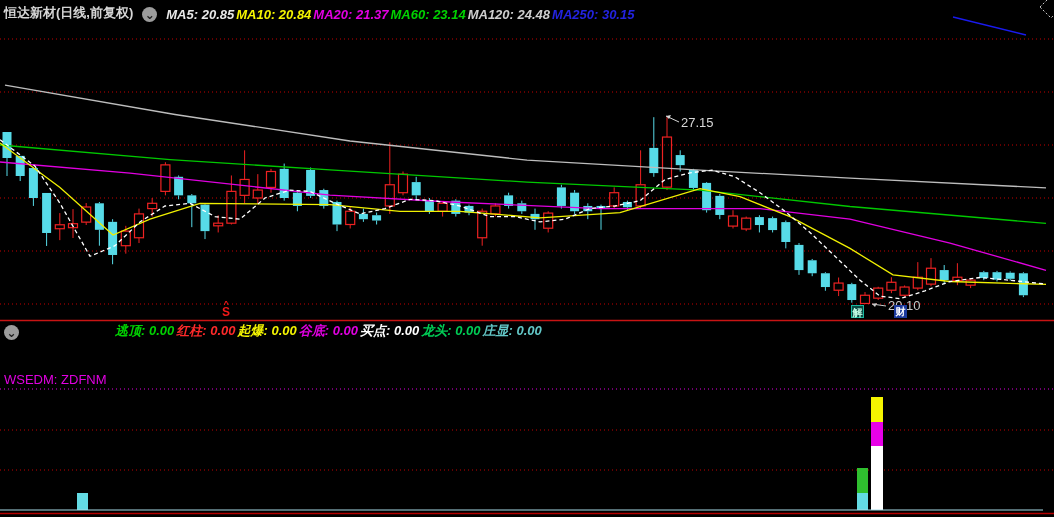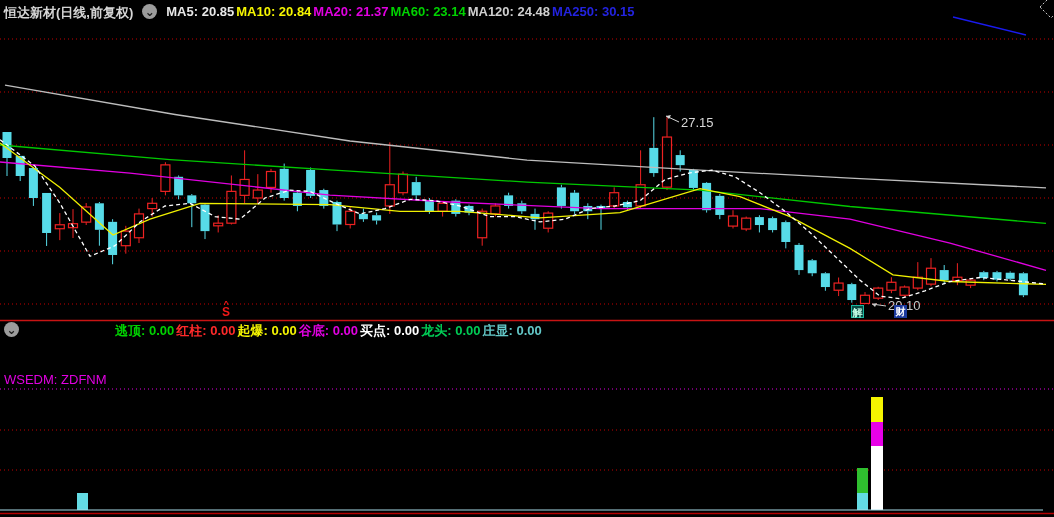--- a/index.html
+++ b/index.html
@@ -1,27 +1,27 @@
 <!DOCTYPE html>
 <html><head>
 <meta charset="utf-8">
 <style>
   html,body{margin:0;padding:0;background:#000;}
   body{width:1054px;height:517px;position:relative;overflow:hidden;
        font-family:"Liberation Sans","DejaVu Sans",sans-serif;}
   #chart-svg{position:absolute;left:0;top:0;}
-  .row{position:absolute;left:4px;display:flex;align-items:flex-start;gap:9px;
+  .row{position:absolute;left:4px;display:flex;align-items:flex-end;gap:9px;
        font-size:13px;font-weight:700;white-space:nowrap;z-index:5;}
   #header-row{top:4px;}
   #indicator-row{top:322px;}
   .title{color:#d6d6d6;}
   .circle-icon{display:inline-flex;width:15px;height:15px;border-radius:50%;
        background:#9c9c9c;color:#1d1d1d;align-items:center;justify-content:center;
        font-size:12px;line-height:1;font-weight:700;cursor:pointer;}
-  .ma-item,.ind-item{letter-spacing:0;}
+  .ma-item,.ind-item{letter-spacing:0;font-style:italic;}
   #subchart-label{position:absolute;left:4px;top:372px;color:#e100e1;
        font-size:13px;font-weight:400;z-index:5;}
   .badge{position:absolute;width:13px;height:13px;font-size:10px;line-height:13px;
        text-align:center;color:#fff;z-index:6;font-weight:700;}
   #badge-jie{left:851px;top:305px;background:#0a4a42;border:1px solid #18b8a0;
        color:#c6ffe9;box-sizing:border-box;}
   #badge-cai{left:894px;top:305px;background:#1c3a9c;}
   #sell-marker{position:absolute;left:222px;top:300px;color:#f01818;font-weight:700;
        font-size:12px;z-index:6;text-align:center;line-height:1.0;}
   #sell-marker .hat{display:block;font-size:9px;margin-bottom:-3px;}

